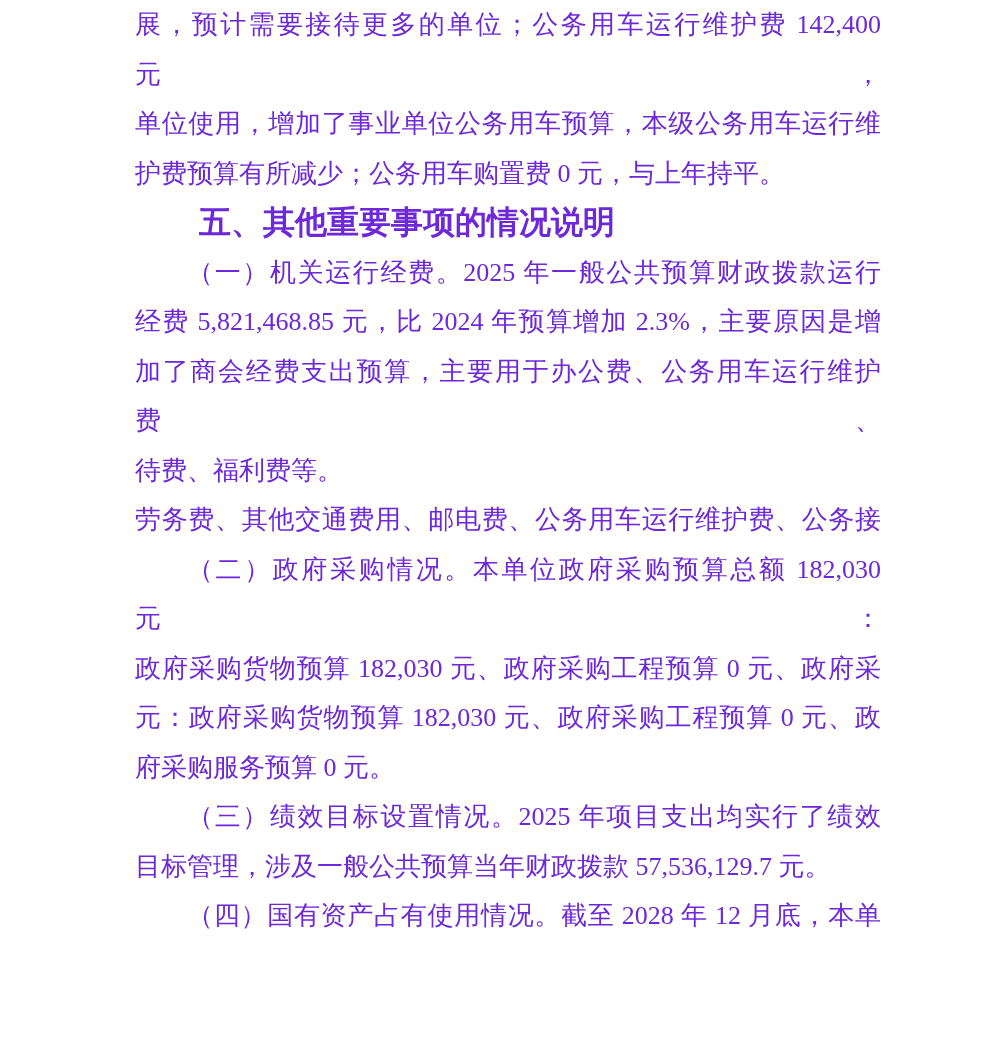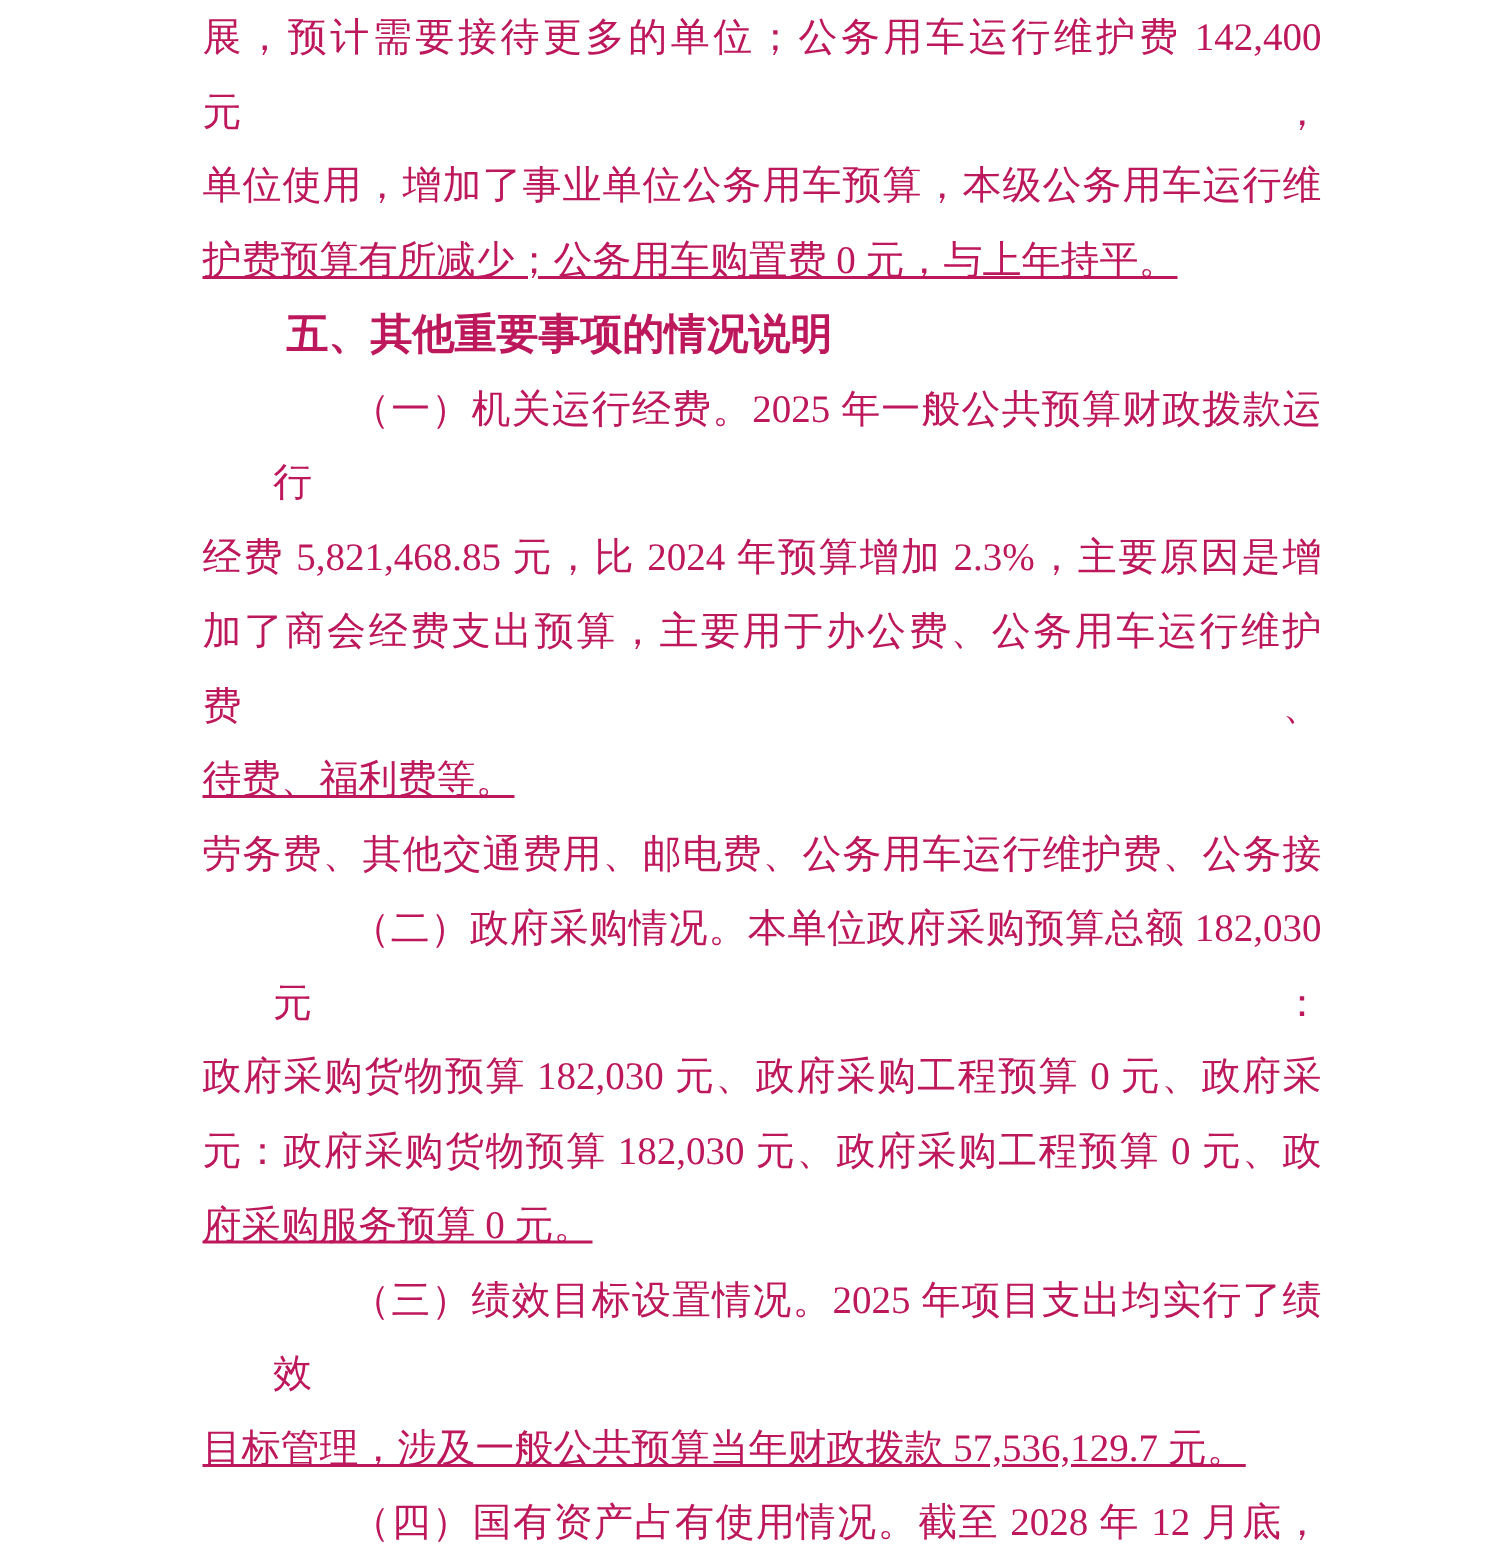--- a/index.html
+++ b/index.html
@@ -7,46 +7,44 @@
     padding: 0;
     background: #ffffff;
   }
   .page {
     position: relative;
     width: 999px;
     height: 1039px;
     box-sizing: border-box;
     padding: 0 118px 0 135px;
     background: #ffffff;
-    color: #be185d;
+    color: #6d28d9;
     font-family: "Liberation Serif", "DejaVu Serif", serif;
     font-size: 26px;
     line-height: 49.5px;
     overflow: hidden;
   }
   .para {
     margin: 0;
   }
   .line {
     text-align: justify;
     text-align-last: justify;
   }
   .line.last {
     text-align-last: left;
-    text-decoration: underline;
   }
   .indent {
     text-indent: 2em;
-    margin-left: 47px;
   }
   .heading {
     margin: 0;
     font-family: "Liberation Sans", "DejaVu Sans", sans-serif;
     font-weight: 700;
-    font-size: 28px;
+    font-size: 32px;
     line-height: 49.5px;
     text-align: center;
     text-align-last: left;
     text-indent: 2em;
   }
 </style>
 </head>
 <body>
 
 <div class="page">

